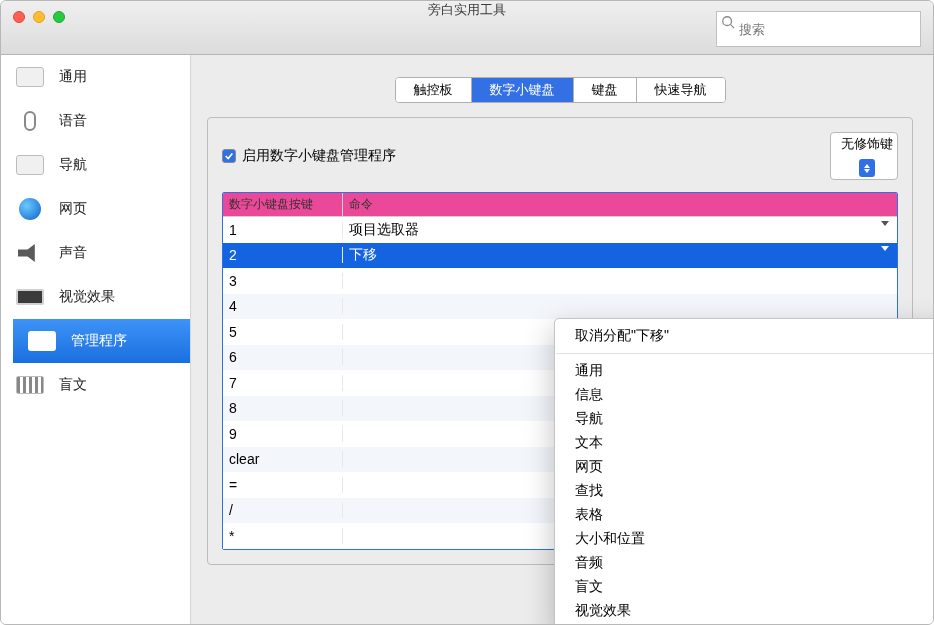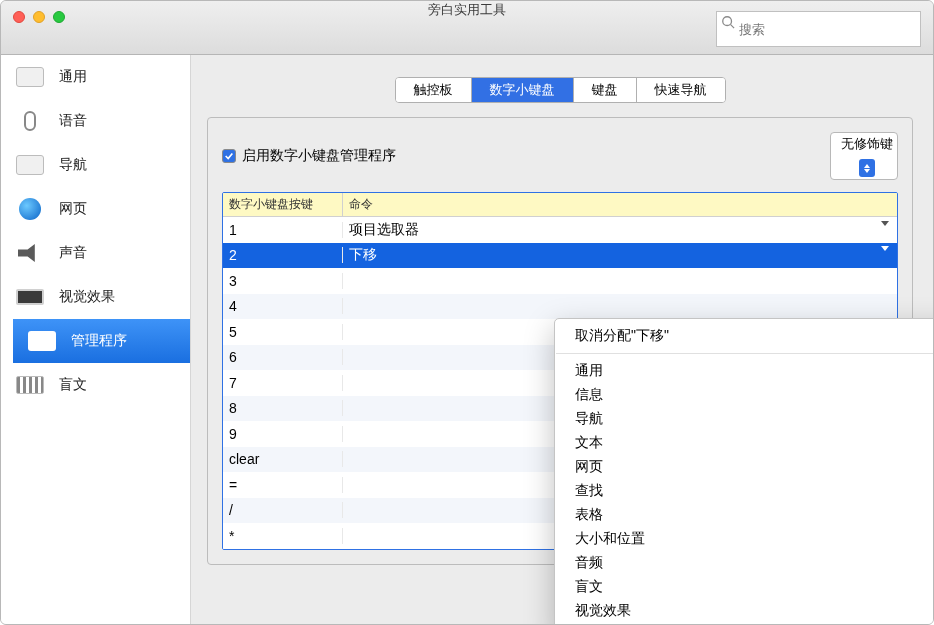--- a/index.html
+++ b/index.html
@@ -205,21 +205,21 @@
 
     .table {
       border: 1px solid #2f71e4;
       border-radius: 2px;
       background: #fff;
       height: 358px;
       overflow: hidden;
     }
     .thead {
       display: flex;
-      background: #fef9c3;
+      background: #ec4899;
       border-bottom: 1px solid #d0d0d0;
       font-size: 12px;
       color: #333;
     }
     .th {
       padding: 3px 6px;
       border-right: 1px solid #d0d0d0;
     }
     .col-key { width: 120px; flex-shrink: 0; }
     .col-cmd { flex: 1; border-right: none; position: relative; }

